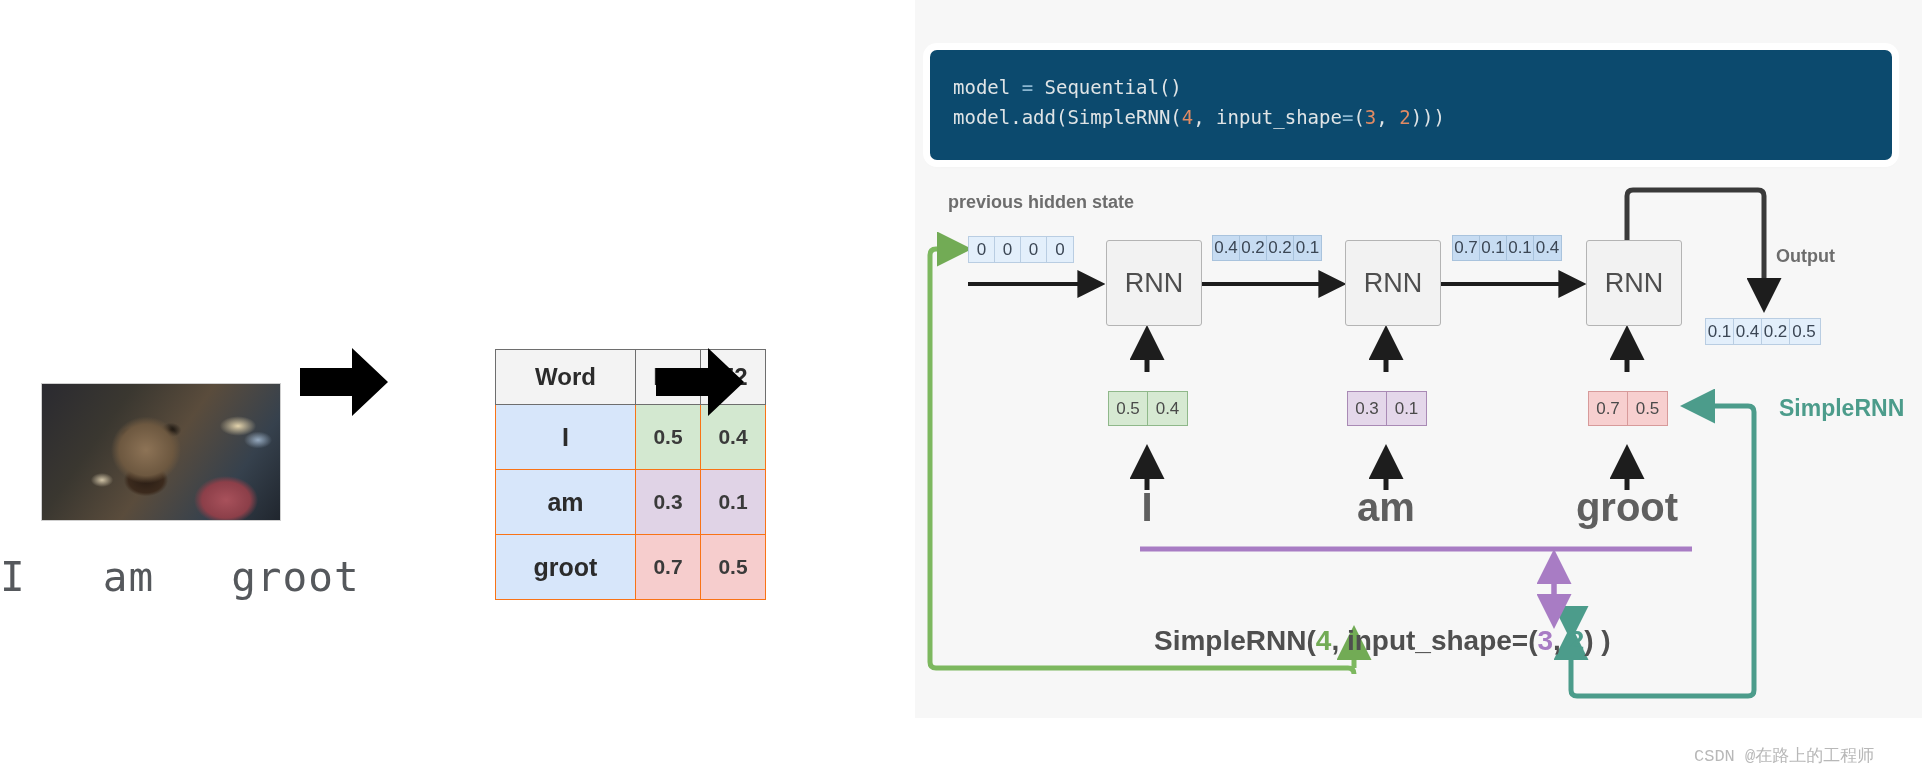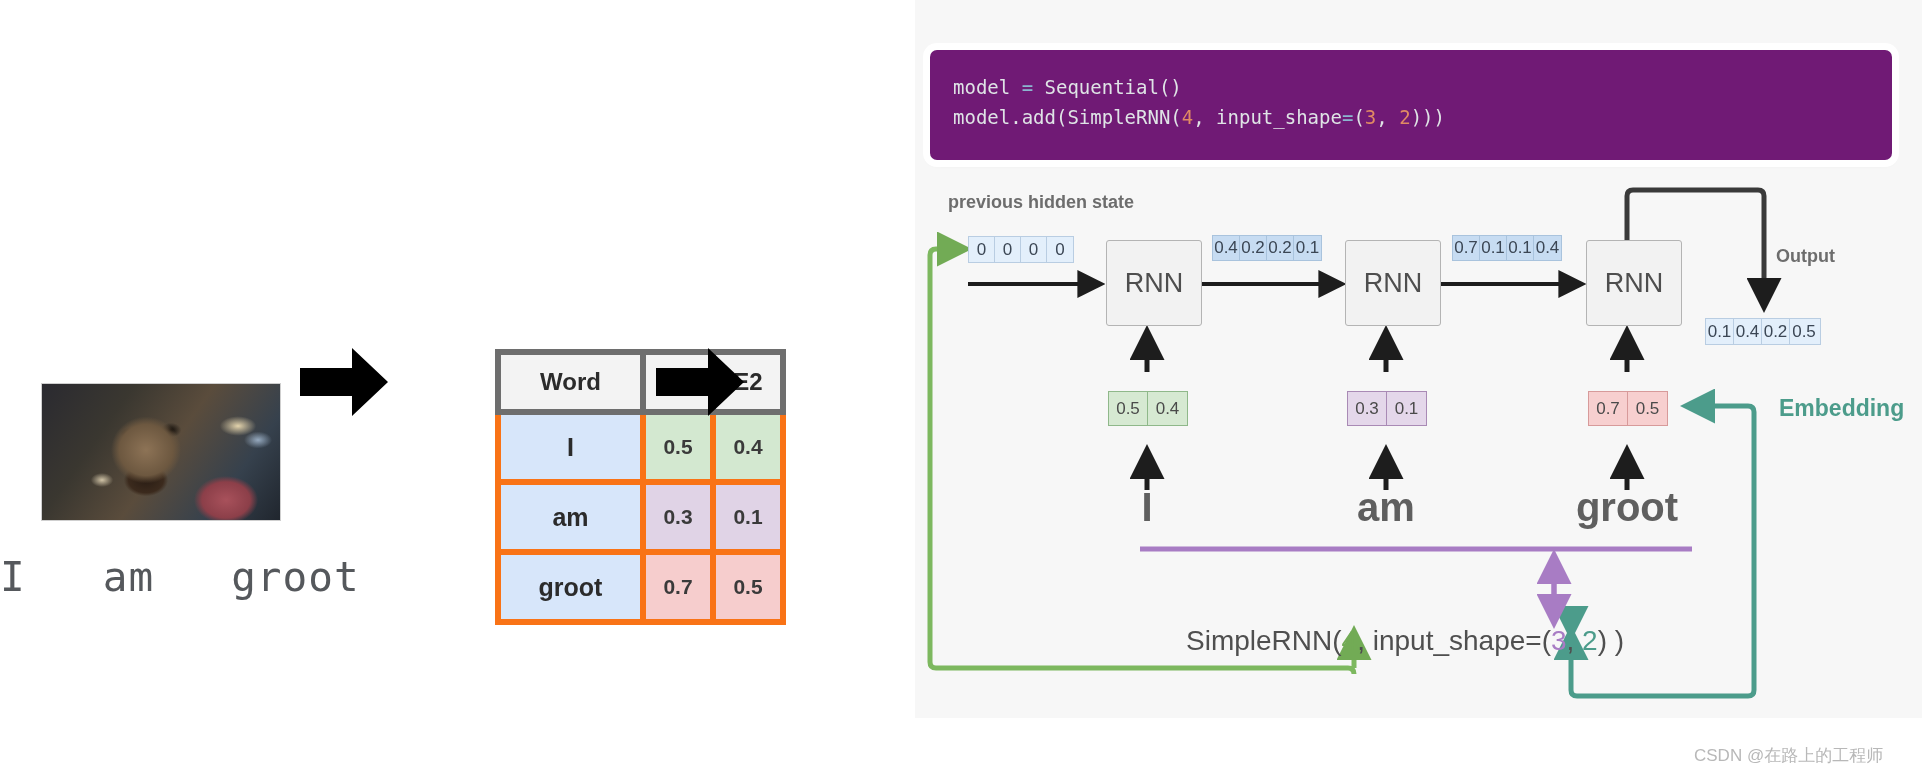--- a/index.html
+++ b/index.html
@@ -62,21 +62,21 @@
 
   
   #embedding-table {
     position: absolute;
     left: 495px;
     top: 349px;
     border-collapse: collapse;
     font-size: 22px;
   }
   #embedding-table td, #embedding-table th {
-    border: 6px solid #f97316;
+    border: 1px solid #f97316;
     text-align: center;
     font-weight: bold;
     color: #2b2b2b;
   }
   #embedding-table thead th {
     background: #f3f3f3;
     height: 52px;
     border-color: #6e6e6e;
     font-size: 24px;
   }
@@ -100,21 +100,21 @@
     width: 1007px;
     height: 718px;
     background: #f7f7f7;
   }
   #code-block {
     position: absolute;
     left: 930px;
     top: 50px;
     width: 962px;
     height: 110px;
-    background: #701a75;
+    background: #0c4a6e;
     border-radius: 7px;
     box-shadow: 0 0 0 7px #ffffff, 0 2px 7px rgba(0,0,0,.20);
     box-sizing: border-box;
     padding: 22px 0 0 23px;
     font-family: "DejaVu Sans Mono", "Liberation Mono", monospace;
     font-size: 19px;
     line-height: 30px;
     color: #dfe4e6;
     white-space: pre;
   }
@@ -215,38 +215,39 @@
     position: absolute;
     font-size: 40px;
     font-weight: bold;
     color: #5f5f5f;
     text-align: center;
   }
 
   
   #formula {
     position: absolute;
-    left: 1186px;
+    left: 1154px;
     top: 625px;
     font-size: 28px;
-    font-weight: normal;
+    font-weight: bold;
     color: #4f4f4f;
     white-space: pre;
   }
   #formula .g { color: #72ab55; }
   #formula .p { color: #a87cc4; }
   #formula .t { color: #4c9c8b; }
 
   #watermark {
     position: absolute;
     left: 1694px;
     top: 744px;
     font-size: 17px;
     color: #b8b8b8;
     white-space: pre;
+    font-family: Liberation Mono, monospace;
   }
 
   svg.overlay {
     position: absolute;
     left: 0; top: 0;
     width: 1922px; height: 776px;
     pointer-events: none;
   }
 </style>
 </head>
@@ -297,21 +298,21 @@
     <svg width="96" height="96" viewBox="0 0 96 96">
       <path d="M4 34 L56 34 L56 14 L92 48 L56 82 L56 62 L4 62 Z" fill="#000000"></path>
     </svg>
   </div>
 
   <div id="code-block"><span>model </span><span class="op">=</span><span> Sequential()</span>
 <span>model.add(SimpleRNN(</span><span class="num">4</span><span>, input_shape</span><span class="op">=</span><span>(</span><span class="num">3</span><span>, </span><span class="num">2</span><span>)))</span></div>
 
   <div class="lbl-prev-hidden">previous hidden state</div>
   <div class="lbl-output">Output</div>
-  <div class="lbl-embedding">Embedding</div>
+  <div class="lbl-embedding">SimpleRNN</div>
 
   <svg class="overlay">
     <defs>
       <marker id="ah-black" markerWidth="7" markerHeight="7" refX="5.4" refY="3.5" orient="auto">
         <path d="M0,0 L7,3.5 L0,7 Z" fill="#1d1d1d"></path>
       </marker>
       <marker id="ah-green" markerWidth="7" markerHeight="7" refX="5.4" refY="3.5" orient="auto">
         <path d="M0,0 L7,3.5 L0,7 Z" fill="#72ab55"></path>
       </marker>
       <marker id="ah-teal" markerWidth="7" markerHeight="7" refX="5.4" refY="3.5" orient="auto">

